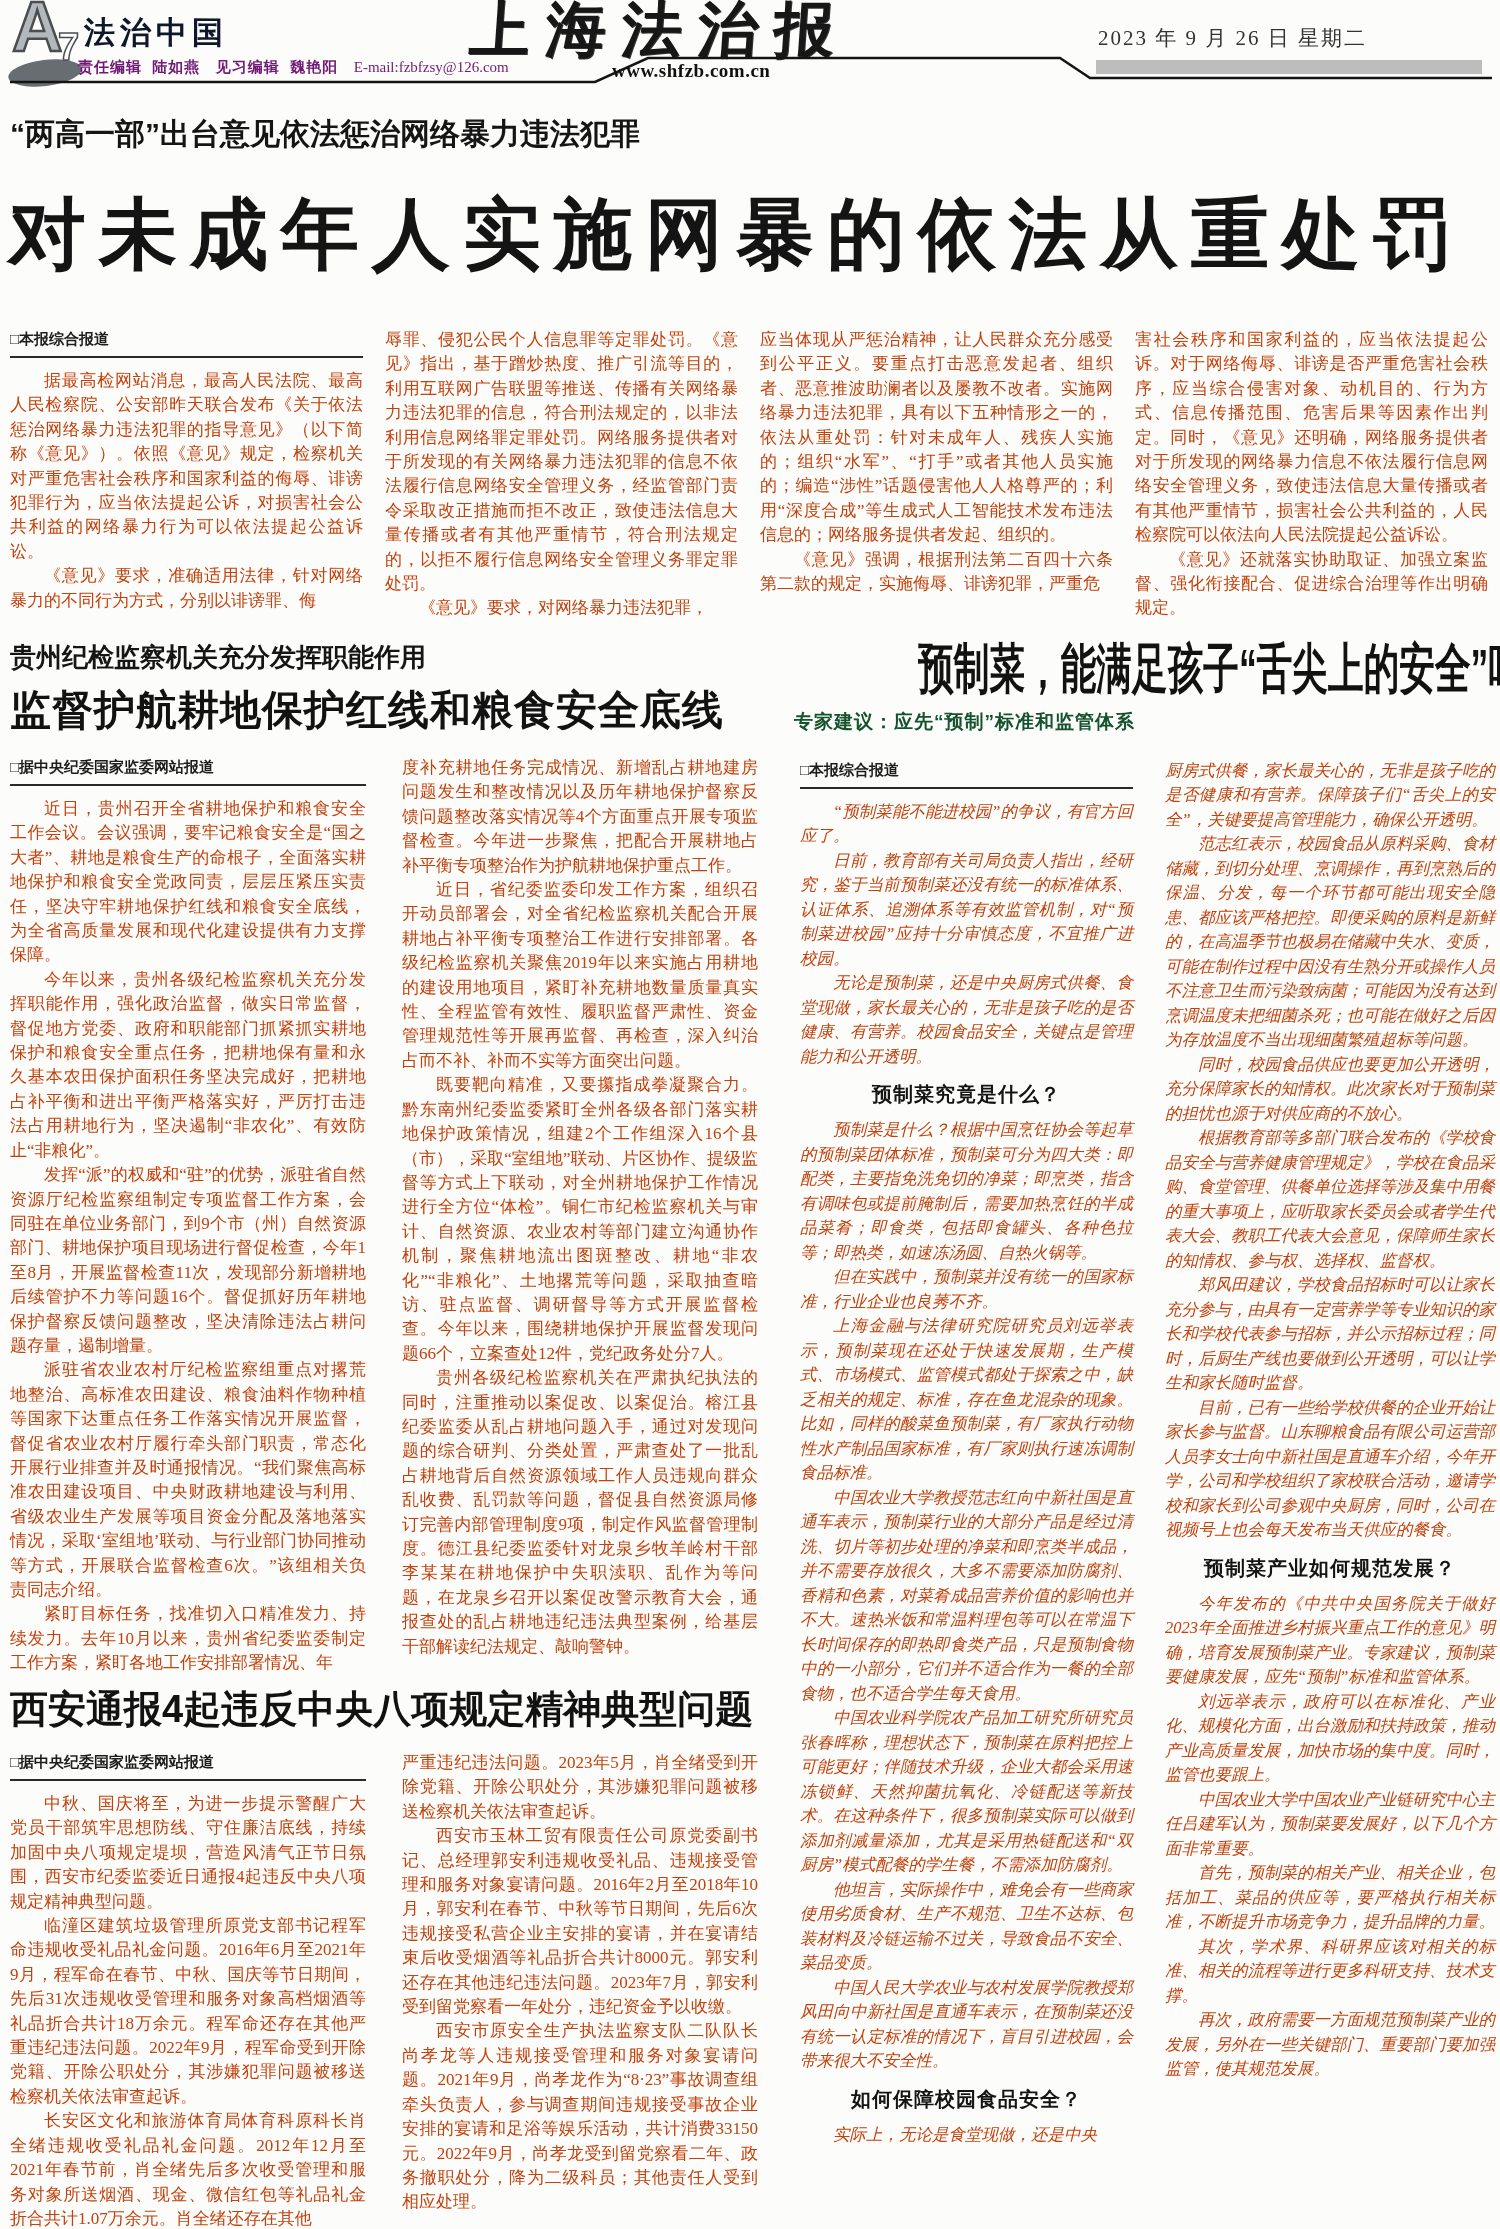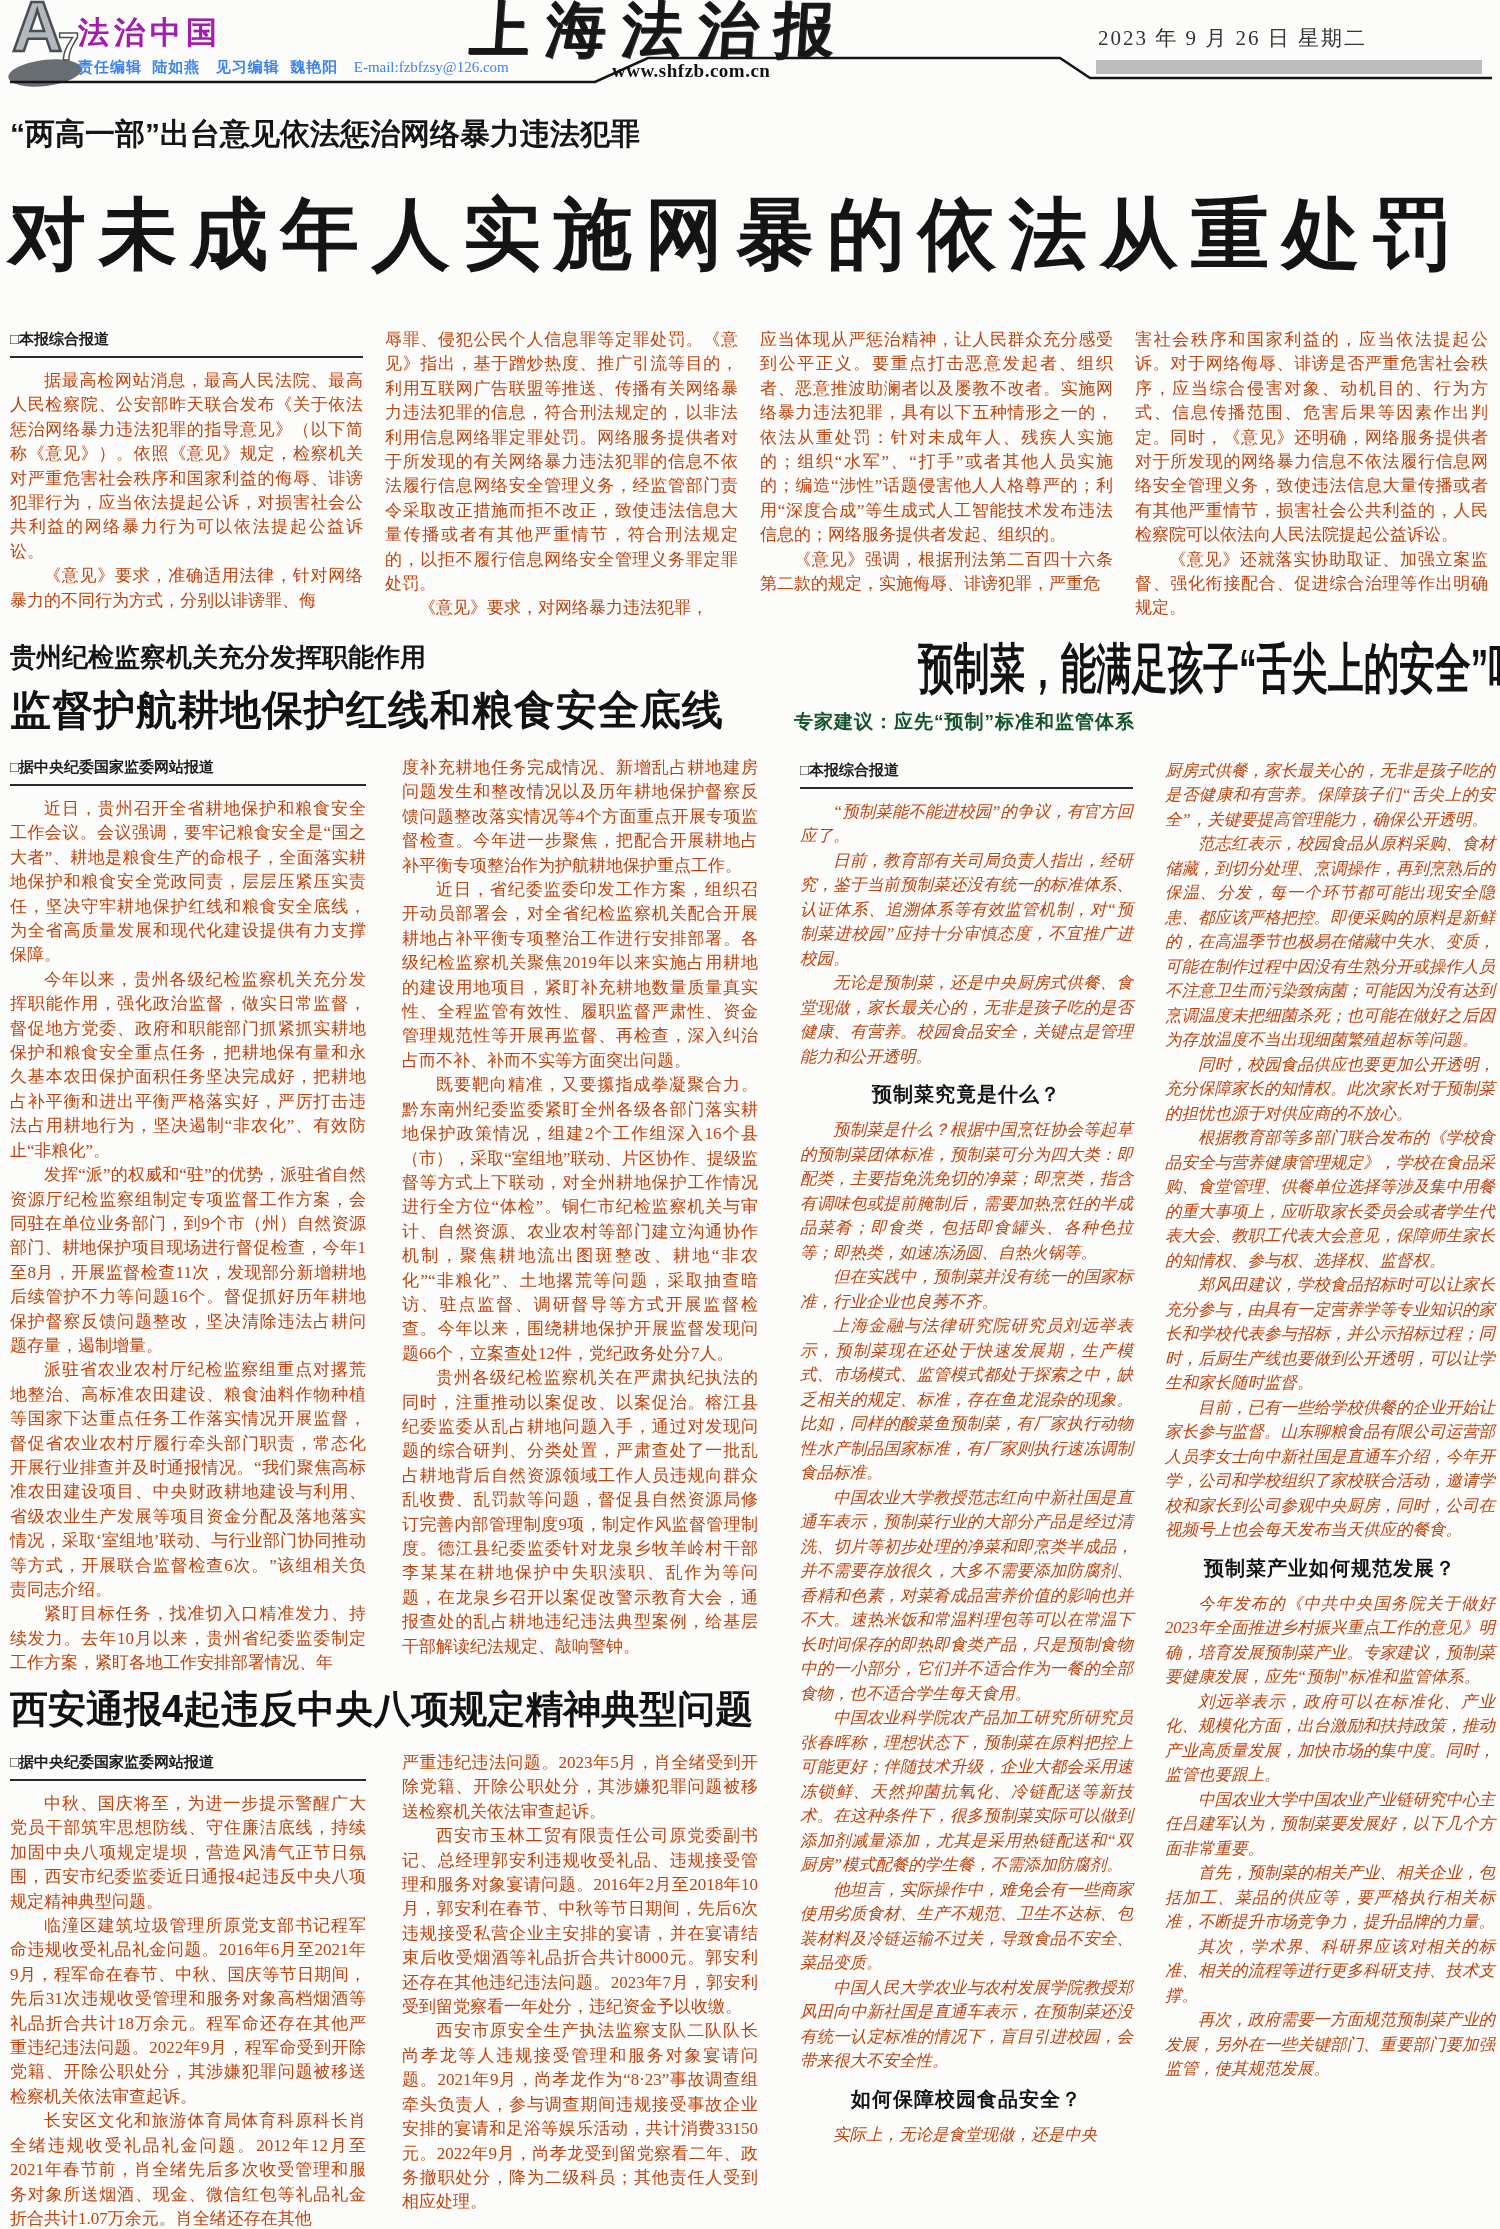--- a/index.html
+++ b/index.html
@@ -8,22 +8,22 @@
   .sans{font-family:"Liberation Sans","DejaVu Sans",sans-serif;}
 
   
   #header{position:absolute;left:0;top:0;width:1500px;height:96px;}
   #badge{position:absolute;left:8px;top:6px;width:100px;height:86px;}
   #badge .ellipse{position:absolute;left:0px;top:54px;width:74px;height:26px;background:#686d72;border-radius:50%;transform:rotate(-7deg);}
   #badge .letterA{position:absolute;left:4px;top:-14px;font-size:70px;font-weight:900;color:#b3b8bd;
       font-family:"Liberation Sans",sans-serif;-webkit-text-stroke:2.5px #4a4e53;line-height:1;}
   #badge .num7{position:absolute;left:50px;top:22px;font-size:38px;font-weight:900;color:#ffffff;
       font-family:"Liberation Sans",sans-serif;-webkit-text-stroke:1.5px #4a4e53;line-height:1;}
-  #section-name{position:absolute;left:78px;top:12px;font-size:31px;font-weight:900;letter-spacing:5px;color:#a21caf;}
-  #editor-line{position:absolute;left:78px;top:58px;font-size:15px;font-weight:700;color:#3b82f6;letter-spacing:1px;}
+  #section-name{position:absolute;left:84px;top:12px;font-size:31px;font-weight:900;letter-spacing:5px;color:#0f172a;}
+  #editor-line{position:absolute;left:78px;top:58px;font-size:15px;font-weight:700;color:#701a75;letter-spacing:1px;}
   #editor-line .em{font-family:"Liberation Serif",serif;font-weight:400;letter-spacing:0;}
   #masthead{position:absolute;left:430px;top:0px;width:460px;text-align:center;font-size:60px;font-weight:900;
       letter-spacing:16px;color:#171717;line-height:1;transform:skewX(-4deg);text-shadow:1px 1px 0 #333;}
   #website{position:absolute;left:612px;top:60px;font-size:19px;font-weight:700;color:#111;letter-spacing:.5px;}
   #date{position:absolute;left:1098px;top:24px;width:390px;font-size:21px;color:#333;letter-spacing:2px;}
   #datebar{position:absolute;left:1096px;top:60px;width:386px;height:14px;background:#bdbdbd;}
   #header-rule{position:absolute;left:0;top:0;}
 
   
   #lead-kicker{position:absolute;left:10px;top:114px;font-size:30px;font-weight:900;color:#151515;letter-spacing:0px;}

